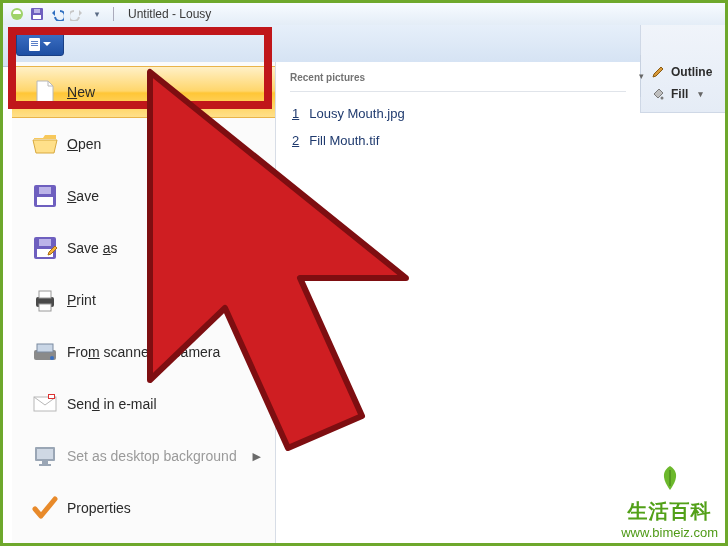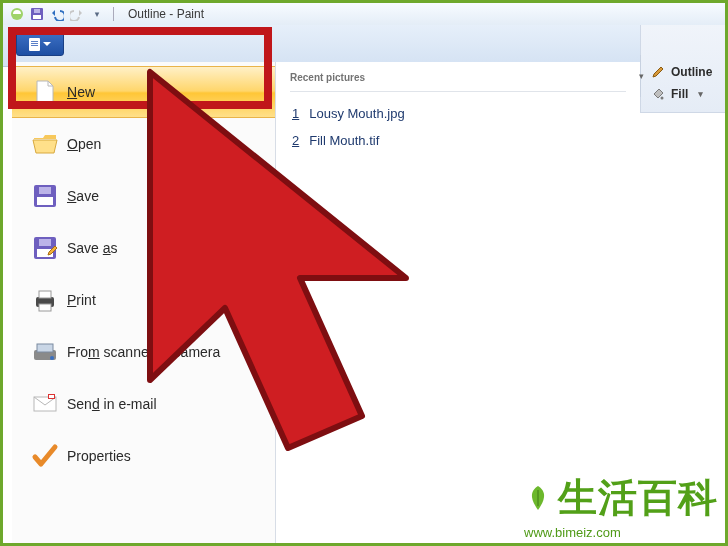--- a/index.html
+++ b/index.html
@@ -84,21 +84,21 @@
   .rb-btn { display:flex; align-items:center; gap:6px; font-size:12px; color:#2c2c2c; padding-left:6px;font-weight:bold; }
 
   
   .big-arrow { position:absolute; left:130px; top:60px; z-index:50; pointer-events:none; }
 
   
   .watermark {
     position:absolute; right:10px; bottom:6px; color:#52a018; z-index:60;
     text-align:left; font-family:"Microsoft YaHei","SimHei",sans-serif;
   }
-  .wm-zh { font-size:39px; font-weight:bold; text-shadow:0 0 3px #fff,1px 1px 0 #fff; letter-spacing:1px; display:flex; align-items:center; gap:6px;}
+  .wm-zh { font-size:20px; font-weight:bold; text-shadow:0 0 3px #fff,1px 1px 0 #fff; letter-spacing:1px; display:flex; align-items:center; gap:6px;flex-direction:column;}
   .wm-ico { width:28px;height:28px;display:inline-block; }
   .wm-url { font-size:13px; color:#4f9a17; text-shadow:0 0 2px #fff; }
 
   
   svg { display:block; }
 </style>
 </head>
 <body>
 
 <div class="image-frame"></div>
@@ -124,21 +124,21 @@
       </svg>
   </span>
   <span class="qat-icon">
     <svg width="14" height="14" viewBox="0 0 14 14">
         <path d="M4 4a5 5 0 1 0 5 6" fill="none" stroke="#c7c7c7" stroke-width="2"></path>
         <path d="M12 6l-3-3v6z" fill="#c7c7c7"></path>
       </svg>
   </span>
   <span class="qat-icon" style="color:#5a6b85;font-size:9px;">▾</span>
   <span class="title-sep"></span>
-  <span class="win-title">Outline - Paint</span>
+  <span class="win-title">Untitled - Lousy</span>
 </div>
 
 <div class="ribbon-strip"></div>
 
 <div class="file-btn">
   <span class="file-doc"></span>
   <span class="file-caret"></span>
 </div>
 
 <div class="highlight-box"></div>
@@ -222,20 +222,34 @@
         <svg width="28" height="28" viewBox="0 0 28 28">
           <g>
             <rect x="3" y="7" width="22" height="14" fill="#fff" stroke="#b8b8b8"></rect>
             <path d="M3 7l11 8 11-8" fill="none" stroke="#b8b8b8"></path>
             <rect x="17" y="4" width="7" height="5" fill="#d33"></rect>
             <rect x="18" y="5" width="5" height="3" fill="#fff"></rect>
           </g>
         </svg>
       </span>
       <span class="mi-label">Sen<u>d</u> in e-mail</span>
+    </div>
+    <div class="menu-item mi-disabled">
+      <span class="mi-icon">
+        <svg width="28" height="28" viewBox="0 0 28 28">
+          <g>
+            <rect x="4" y="5" width="20" height="14" rx="1" fill="#9aa6b5"></rect>
+            <rect x="6" y="7" width="16" height="10" fill="#cfd8e4"></rect>
+            <rect x="11" y="19" width="6" height="3" fill="#9aa6b5"></rect>
+            <rect x="8" y="22" width="12" height="2" fill="#9aa6b5"></rect>
+          </g>
+        </svg>
+      </span>
+      <span class="mi-label">Set as desktop background</span>
+      <span class="mi-arrow">▶</span>
     </div>
     <div class="menu-item">
       <span class="mi-icon">
         <svg width="28" height="28" viewBox="0 0 28 28">
           <g>
             <path d="M4 15l6 7L24 5" fill="none" stroke="#e88a2a" stroke-width="5" stroke-linecap="round" stroke-linejoin="round"></path>
           </g>
         </svg>
       </span>
       <span class="mi-label">Properties</span>

